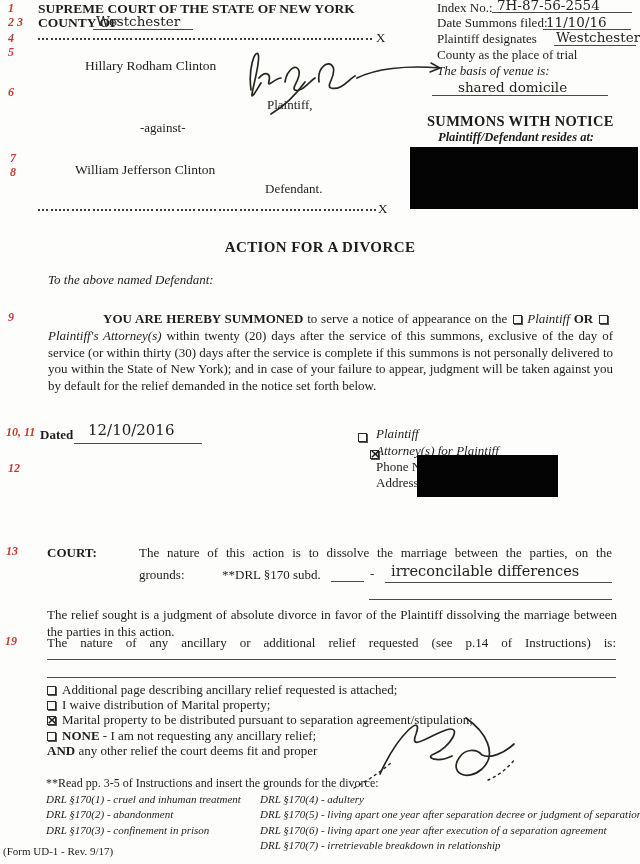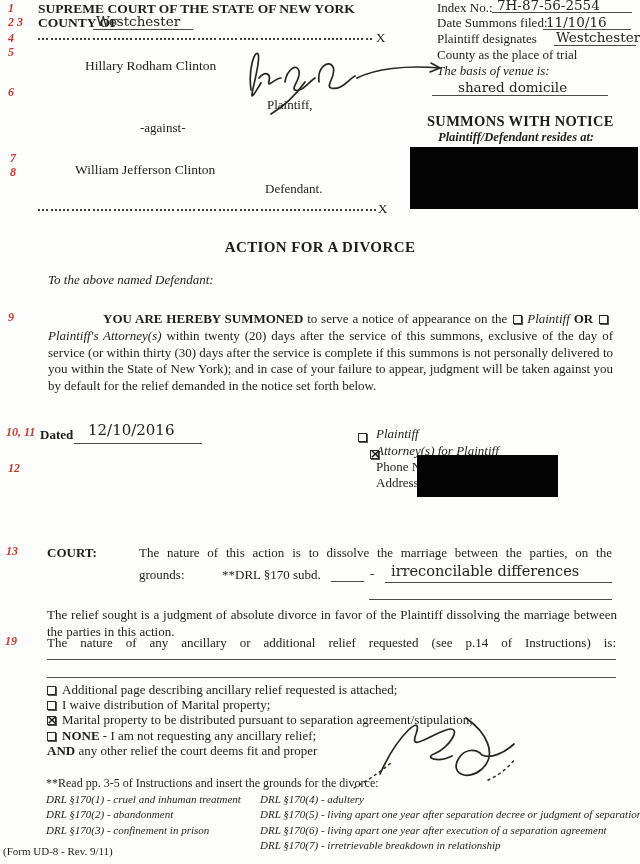--- a/index.html
+++ b/index.html
@@ -158,14 +158,14 @@
     <div class="footnote-item">DRL §170(2) - abandonment</div>
     <div class="footnote-item">DRL §170(3) - confinement in prison</div>
   </div>
   <div class="abs" style="left:260px;top:792px;line-height:15.3px;">
     <div class="footnote-item">DRL §170(4) - adultery</div>
     <div class="footnote-item">DRL §170(5) - living apart one year after separation decree or  judgment of separation</div>
     <div class="footnote-item">DRL §170(6) - living apart one year after execution of a separation agreement</div>
     <div class="footnote-item">DRL §170(7) - irretrievable breakdown in relationship</div>
   </div>
 
-  <div class="abs" style="left:3px;top:845px;font-size:11px;">(Form UD-8 - Rev. 9/11)</div>
+  <div class="abs" style="left:3px;top:845px;font-size:11px;">(Form UD-1 - Rev. 9/17)</div>
 </div>
 
 </body></html>

